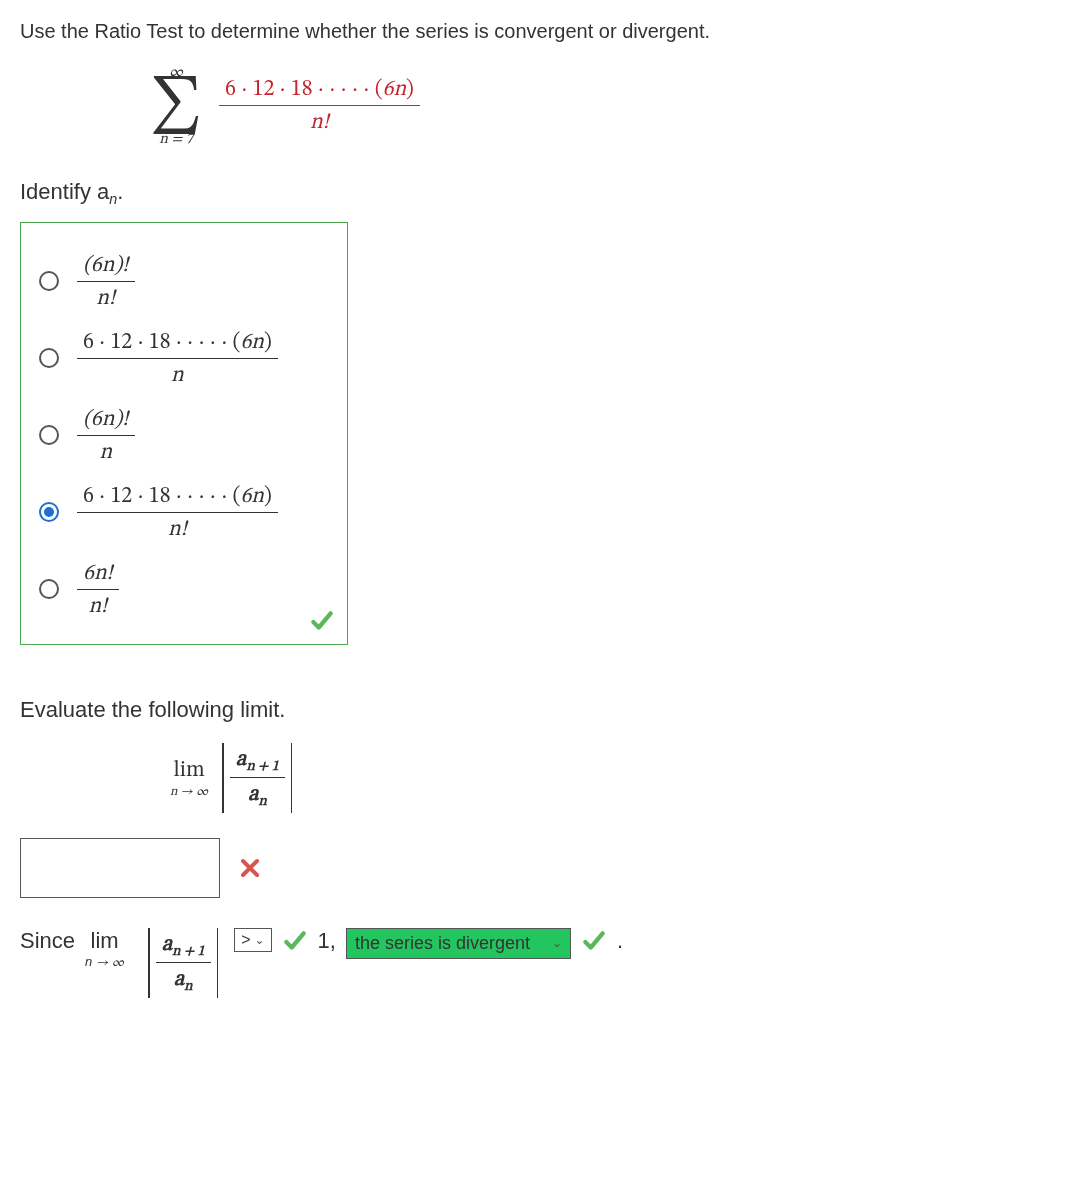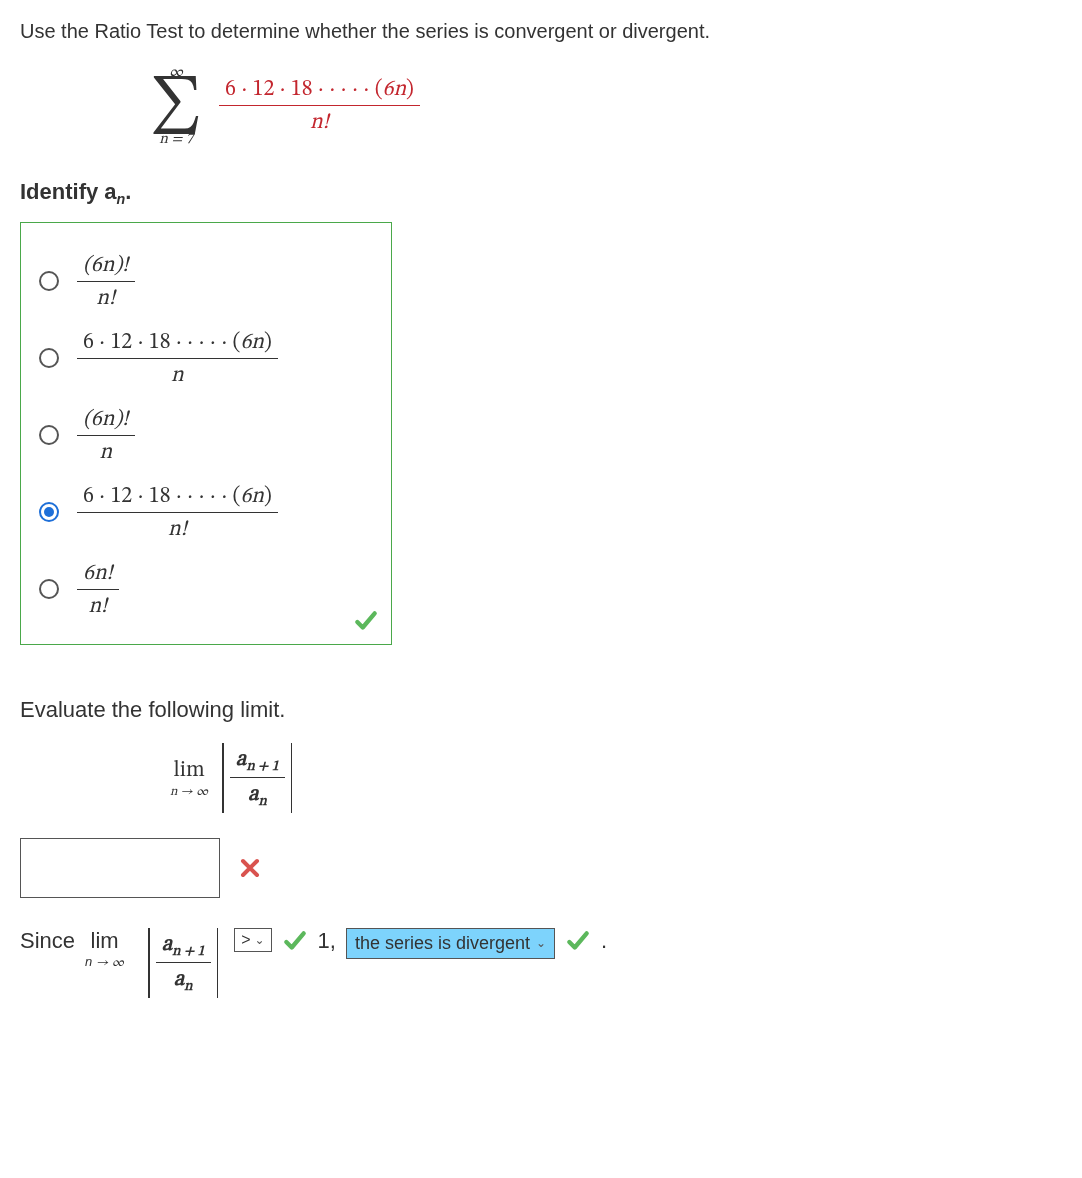--- a/index.html
+++ b/index.html
@@ -43,25 +43,25 @@
       font-weight: bold;
     }
     .abs::before, .abs::after {
       content: "";
       width: 1.5px;
       align-self: stretch;
       background: #333;
       margin: 0 6px;
     }
     .sub { font-size: 0.65em; vertical-align: sub; font-style: italic; }
-    .identify-line { margin: 20px 0 15px 0; font-size: 22px; font-weight: bold; }
+    .identify-line { margin: 20px 0 15px 0; font-size: 22px; }
     .options-box {
       border: 1.5px solid #4aa84a;
       padding: 14px 18px 10px 18px;
-      width: 372px;
+      width: 328px;
       position: relative;
     }
     .option-row {
       display: flex;
       align-items: center;
       margin: 12px 0;
       min-height: 60px;
     }
     .radio {
       width: 20px;
@@ -133,24 +133,24 @@
       gap: 10px;
       font-size: 22px;
       margin-top: 30px;
       flex-wrap: nowrap;
     }
     .select-box {
       border: 1px solid #555;
       padding: 4px 8px;
       display: inline-flex;
       align-items: center;
-      gap: 6px;
+      gap: 22px;
       font-family: Verdana, Arial, sans-serif;
       font-size: 18px;
-      background: #7dd3fc;
+      background: #22c55e;
     }
     .chev { font-size: 12px; color: #555; }
     .arrow { font-family: 'STIX Two Math','Cambria Math','Times New Roman', serif; }
     .infty { font-family: 'STIX Two Math','Cambria Math','Times New Roman', serif; }
     .sym-select {
       border: 1px solid #555;
       padding: 2px 6px;
       display: inline-flex;
       align-items: center;
       gap: 4px;

